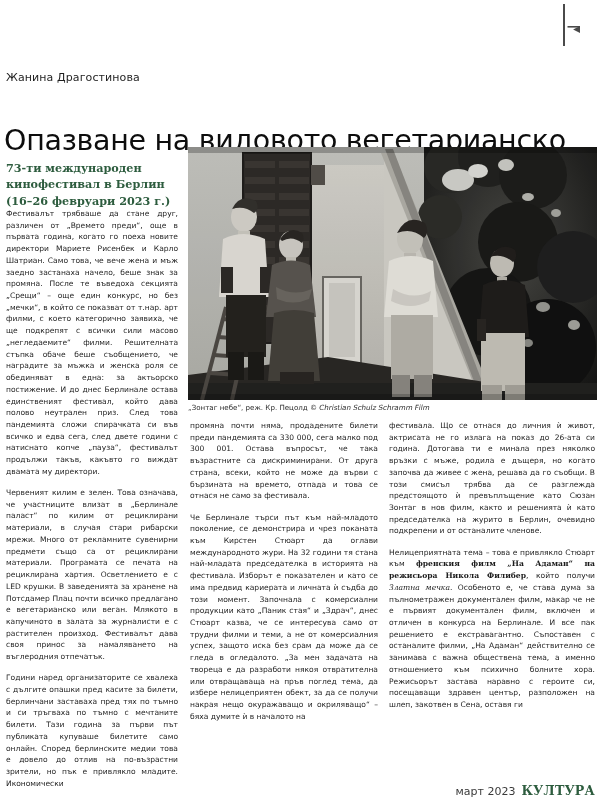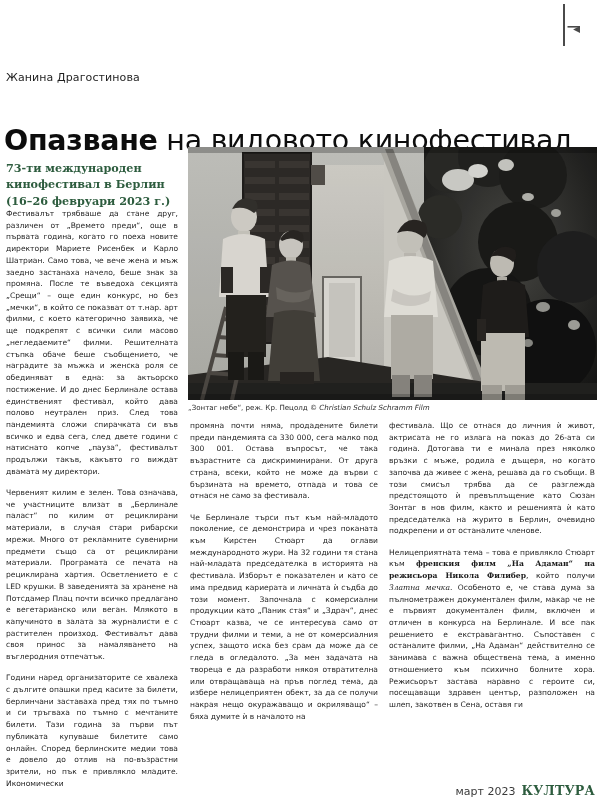--- a/index.html
+++ b/index.html
@@ -59,21 +59,21 @@
     left: 4px;
     top: 107px;
     width: 592px;
     font-size: 28.5px;
     line-height: 30px;
     white-space: nowrap;
     color: #0d0d0d;
     font-family: "DejaVu Sans", sans-serif;
     letter-spacing: -0.3px;
   }
-  .headline .hl-bold { font-weight: 700; }
+  .headline .hl-bold { font-weight: 400; }
   .headline .hl-rest { font-weight: 400; }
 
   .subtitle {
     position: absolute;
     left: 6px;
     top: 160px;
     width: 172px;
     font-family: "DejaVu Serif", serif;
     font-weight: 700;
     font-size: 11.2px;
@@ -161,21 +161,21 @@
     <svg width="14" height="14" viewBox="0 0 14 14" aria-hidden="true">
       <path d="M1 2 L11 2 L11 3.6 L1 3.6 Z" fill="#4a4a4a"></path>
       <path d="M11 2 L11 9 L5.5 5.6 Z" fill="#4a4a4a"></path>
     </svg>
   </div>
 </div>
 
 <div class="author">Жанина Драгостинова</div>
 
 <h1 class="headline">
-  <span class="hl-bold">Опазване</span><span class="hl-rest"> на видовото кинофестивал</span>
+  <span class="hl-bold">Опазване</span><span class="hl-rest"> на видовото вегетарианско</span>
 </h1>
 
 <div class="subtitle">73-ти международен кинофестивал в Берлин (16–26 февруари 2023 г.)</div>
 
 <figure class="photo" style="margin:0;">
   <svg viewBox="0 0 409 253" preserveAspectRatio="none">
     <defs>
       <linearGradient id="sky" x1="0" y1="0" x2="0" y2="1">
         <stop offset="0%" stop-color="#c9c9c4"></stop>
         <stop offset="100%" stop-color="#b2b2ac"></stop>

